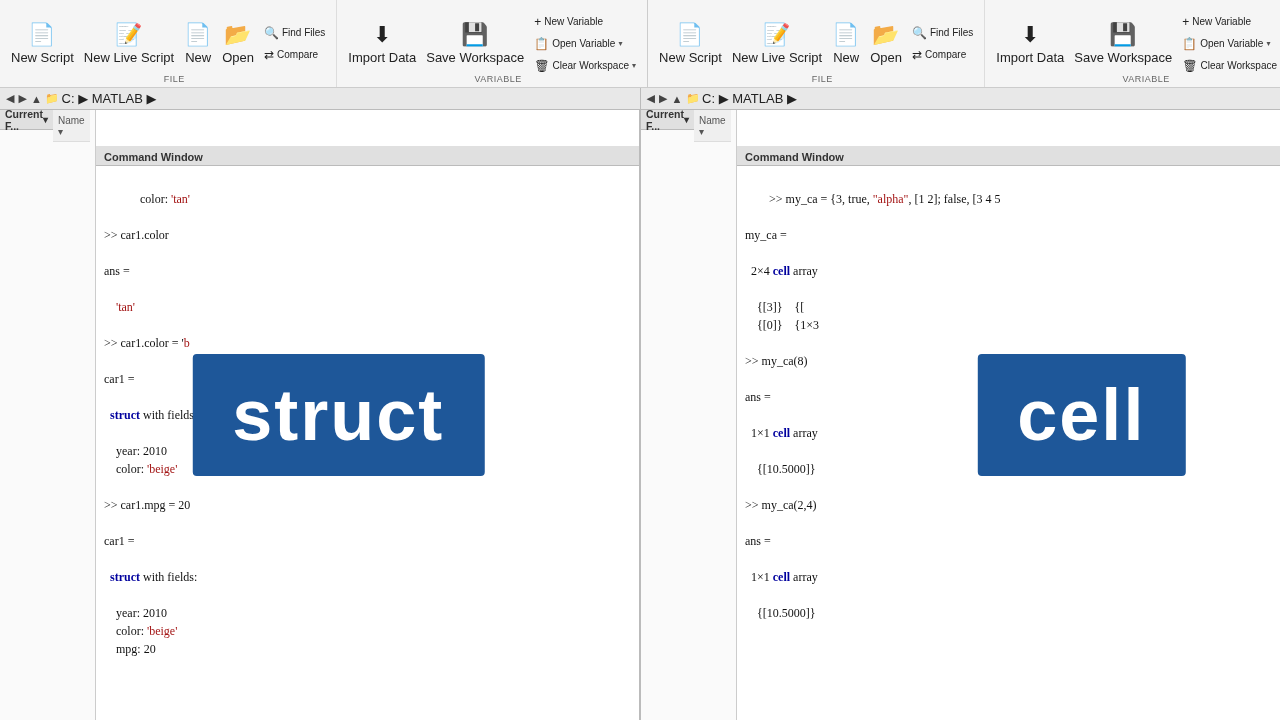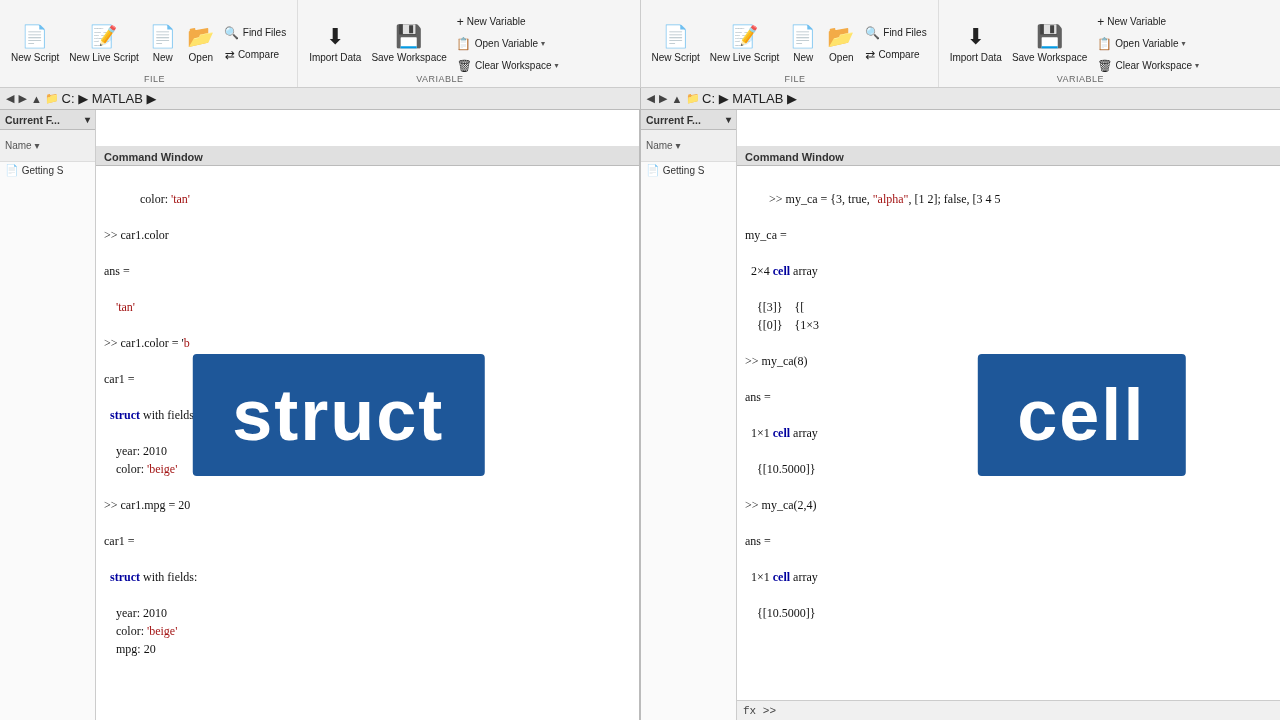--- a/index.html
+++ b/index.html
@@ -50,21 +50,21 @@
       color: #222;
       text-align: center;
       line-height: 1.2;
     }
     .tool-icon {
       font-size: 22px;
       margin-bottom: 2px;
       display: block;
     }
     .tool-btn-label {
-      font-size: 10px;
+      font-size: 13px;
       line-height: 1.1;
       text-align: center;
       white-space: nowrap;
     }
     .tool-group-vert {
       display: flex;
       flex-direction: column;
       justify-content: center;
       height: 66px;
       gap: 2px;
@@ -130,21 +130,21 @@
       position: relative;
     }
     .pane:last-child { border-right: none; }
 
     
     .side-panel {
       width: 96px;
       border-right: 1px solid #ccc;
       background: #fafafa;
       display: flex;
-      flex-direction: column;
+      flex-direction: row;
       overflow: hidden;
       flex-shrink: 0;
     }
     .panel-header {
       background: #e0e0e0;
       border-bottom: 1px solid #bbb;
       padding: 2px 5px;
       display: flex;
       align-items: center;
       justify-content: space-between;
@@ -511,19 +511,16 @@
 
 ans =
 
   1×1 <span class="kw-cell">cell</span> array
 
     {[10.5000]}</span>
       </div>
 
       <div class="overlay-cell">cell</div>
 
-      <div class="fx-bar">
-        <span>fx &gt;&gt;</span>
-      </div>
     </div>
   </div>
 
 </div>
 
 </body></html>

